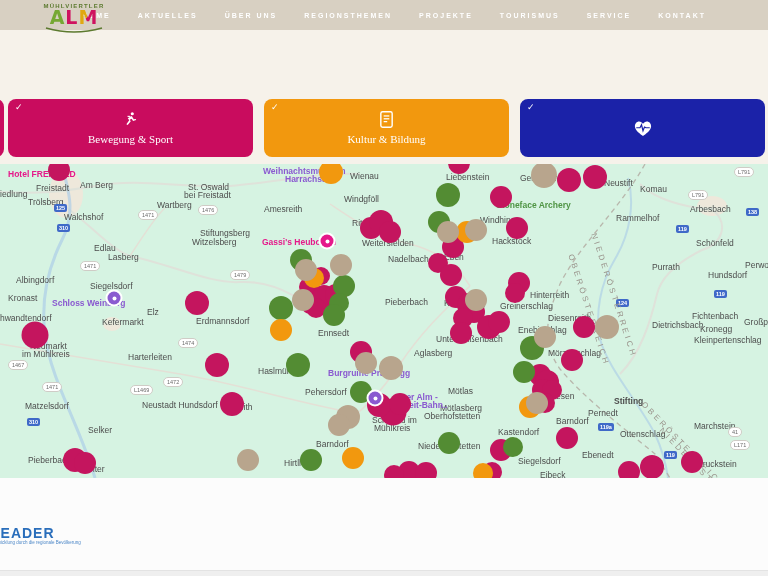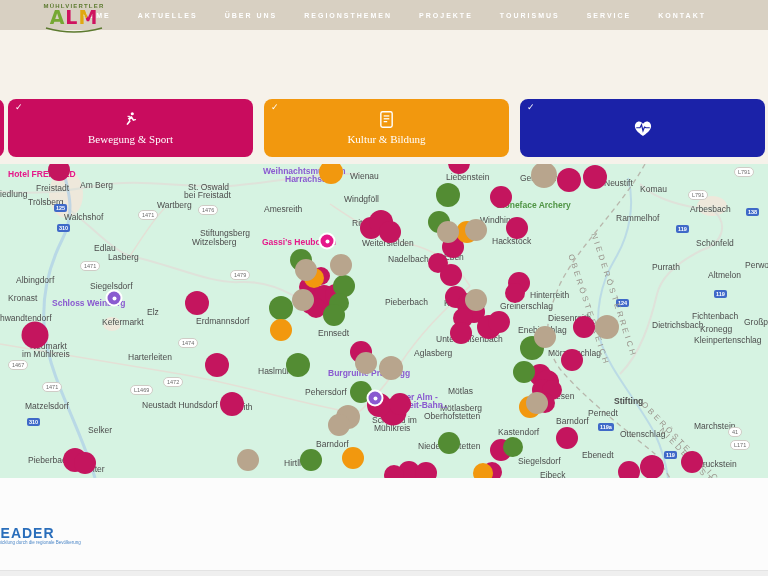--- a/index.html
+++ b/index.html
@@ -167,21 +167,21 @@
     <div class="town" style="left: 498px; top: 263px;">Kastendorf</div>
     <div class="town" style="left: 520px; top: 9px;">Geiersberg</div>
     <div class="town" style="left: 604px; top: 14px;">Neustift</div>
     <div class="town" style="left: 640px; top: 20px;">Komau</div>
     <div class="town" style="left: 480px; top: 51px;">Windhing</div>
     <div class="town" style="left: 492px; top: 72px;">Hackstock</div>
     <div class="town" style="left: 690px; top: 40px;">Arbesbach</div>
     <div class="town" style="left: 616px; top: 49px;">Rammelhof</div>
     <div class="town" style="left: 672px; top: 74px; margin-left: 24px;">Schönfeld</div>
     <div class="town" style="left: 652px; top: 98px;">Purrath</div>
-    <div class="town" style="left: 708px; top: 106px;">Altmelon</div>
+    <div class="town" style="left: 708px; top: 106px;">Hundsdorf</div>
     <div class="town" style="left: 745px; top: 96px;">Perwolf</div>
     <div class="town" style="left: 530px; top: 126px;">Hinterreith</div>
     <div class="town" style="left: 500px; top: 137px;">Greinerschlag</div>
     <div class="town" style="left: 548px; top: 149px;">Diesenreith</div>
     <div class="town" style="left: 518px; top: 161px;">Enebitschlag</div>
     <div class="town" style="left: 652px; top: 156px;">Dietrichsbach</div>
     <div class="town" style="left: 692px; top: 147px;">Fichtenbach</div>
     <div class="town" style="left: 700px; top: 160px;">Kronegg</div>
     <div class="town" style="left: 694px; top: 171px;">Kleinpertenschlag</div>
     <div class="town" style="left: 744px; top: 153px;">Großp</div>

